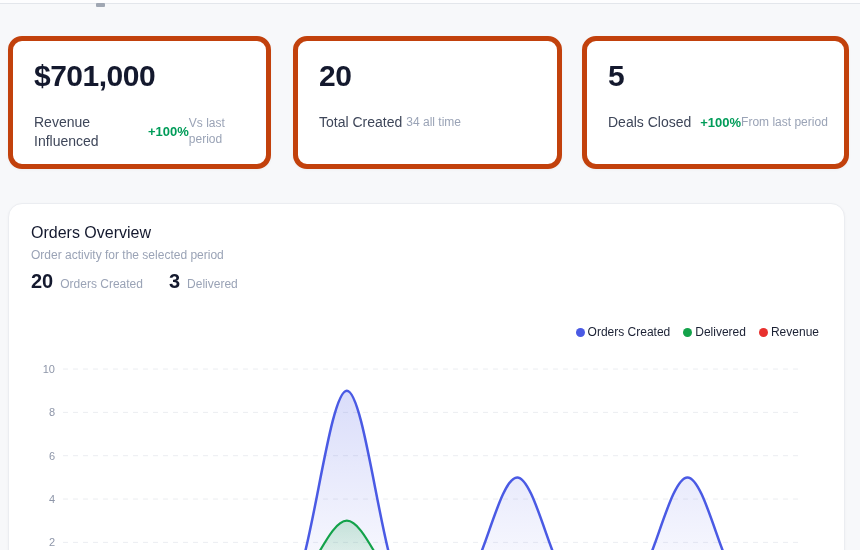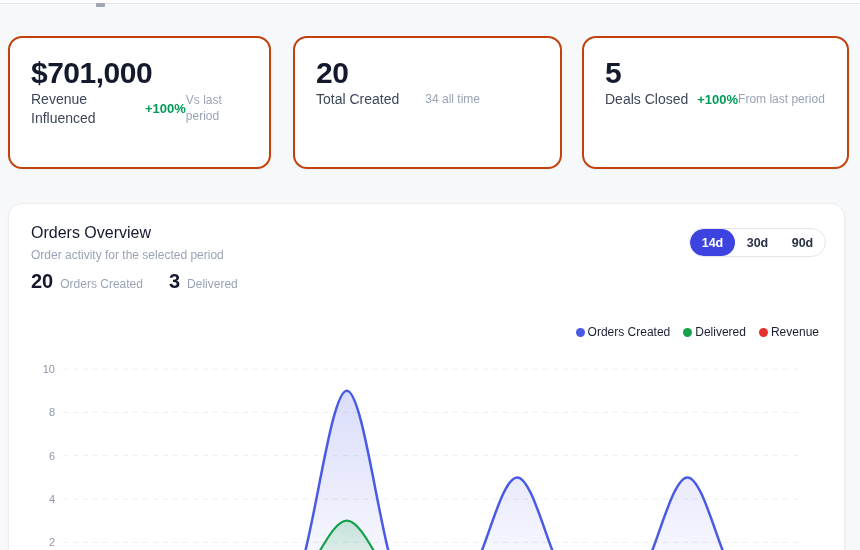--- a/index.html
+++ b/index.html
@@ -17,42 +17,42 @@
     background:#fdfdfe; border-bottom:1px solid #e3e6eb;
   }
   .topbar-mark {
     position:absolute; left:96px; top:3px; width:9px; height:4px;
     background:#a0a7b3; border-radius:1px;
   }
 
   
   .stat-card {
     position:absolute; top:36px; height:133px;
-    background:#ffffff; border:2px solid #c2410c; border-radius:14px;
+    background:#ffffff; border:5px solid #c2410c; border-radius:14px;
     box-shadow:0 1px 3px rgba(20,24,40,0.04);
   }
   .stat-card.c1 { left:8px;   width:263px; }
   .stat-card.c2 { left:293px; width:269px; }
   .stat-card.c3 { left:582px; width:267px; }
 
   .stat-value {
     position:absolute; left:21px; top:18px;
     font-size:30px; font-weight:800; letter-spacing:-0.5px; color:#14192e;
   }
   .card-bottom {
-    position:absolute; left:21px; right:14px; top:52px;
+    position:absolute; left:21px; right:14px; top:72px;
     display:flex; align-items:center;
   }
   .stat-label { font-size:14px; font-weight:500; color:#3e4659; line-height:1.35; }
   .stat-change { font-size:13px; font-weight:700; color:#009c59; white-space:nowrap; }
   .stat-note { font-size:12px; color:#9aa3b6; line-height:1.3; }
   .stat-card.c1 .stat-label { min-width:100px; max-width:100px; }
   .stat-card.c1 .stat-change { margin-left:14px; }
   .stat-card.c1 .stat-note { max-width:58px; }
-  .stat-card.c2 .stat-note { margin-left:26px; }
+  .stat-card.c2 .stat-note { margin-left:4px; }
   .stat-card.c3 .stat-change { margin-left:9px; }
   .stat-card.c3 .stat-note { white-space:nowrap; }
 
   
   .orders-card {
     position:absolute; left:8px; top:203px; width:837px; height:420px;
     background:#ffffff; border:1px solid #ebedf1; border-radius:14px;
     box-shadow:0 1px 3px rgba(20,24,40,0.04);
   }
   .ov-title { position:absolute; left:22px; top:20px; font-size:16px; font-weight:400; color:#14192e; }
@@ -125,25 +125,20 @@
     <div class="ov-stat">
       <span class="ov-stat-value">20</span>
       <span class="ov-stat-label">Orders Created</span>
     </div>
     <div class="ov-stat">
       <span class="ov-stat-value">3</span>
       <span class="ov-stat-label">Delivered</span>
     </div>
   </div>
 
-  <div class="range-toggle">
-    <button class="range-btn active">14d</button>
-    <button class="range-btn">30d</button>
-    <button class="range-btn">90d</button>
-  </div>
 
   <div class="legend">
     <div class="legend-item">
       <span class="legend-dot" style="background: rgb(74, 90, 228);"></span>
       <span class="legend-label">Orders Created</span>
     </div>
     <div class="legend-item">
       <span class="legend-dot" style="background: rgb(19, 162, 74);"></span>
       <span class="legend-label">Delivered</span>
     </div>

